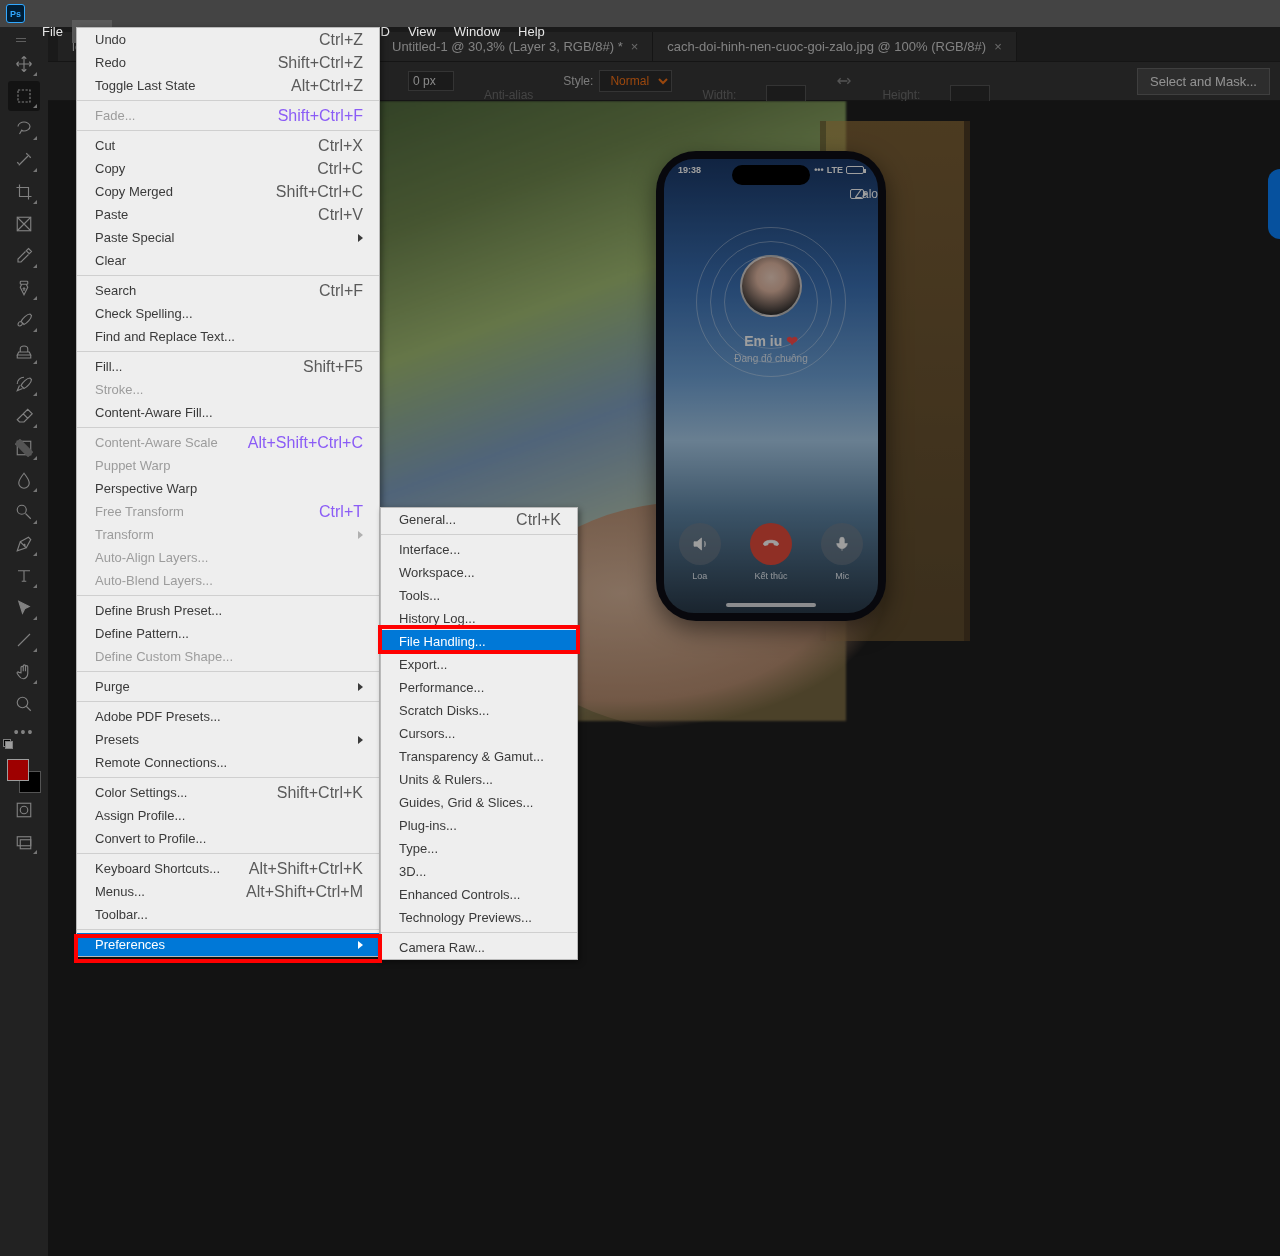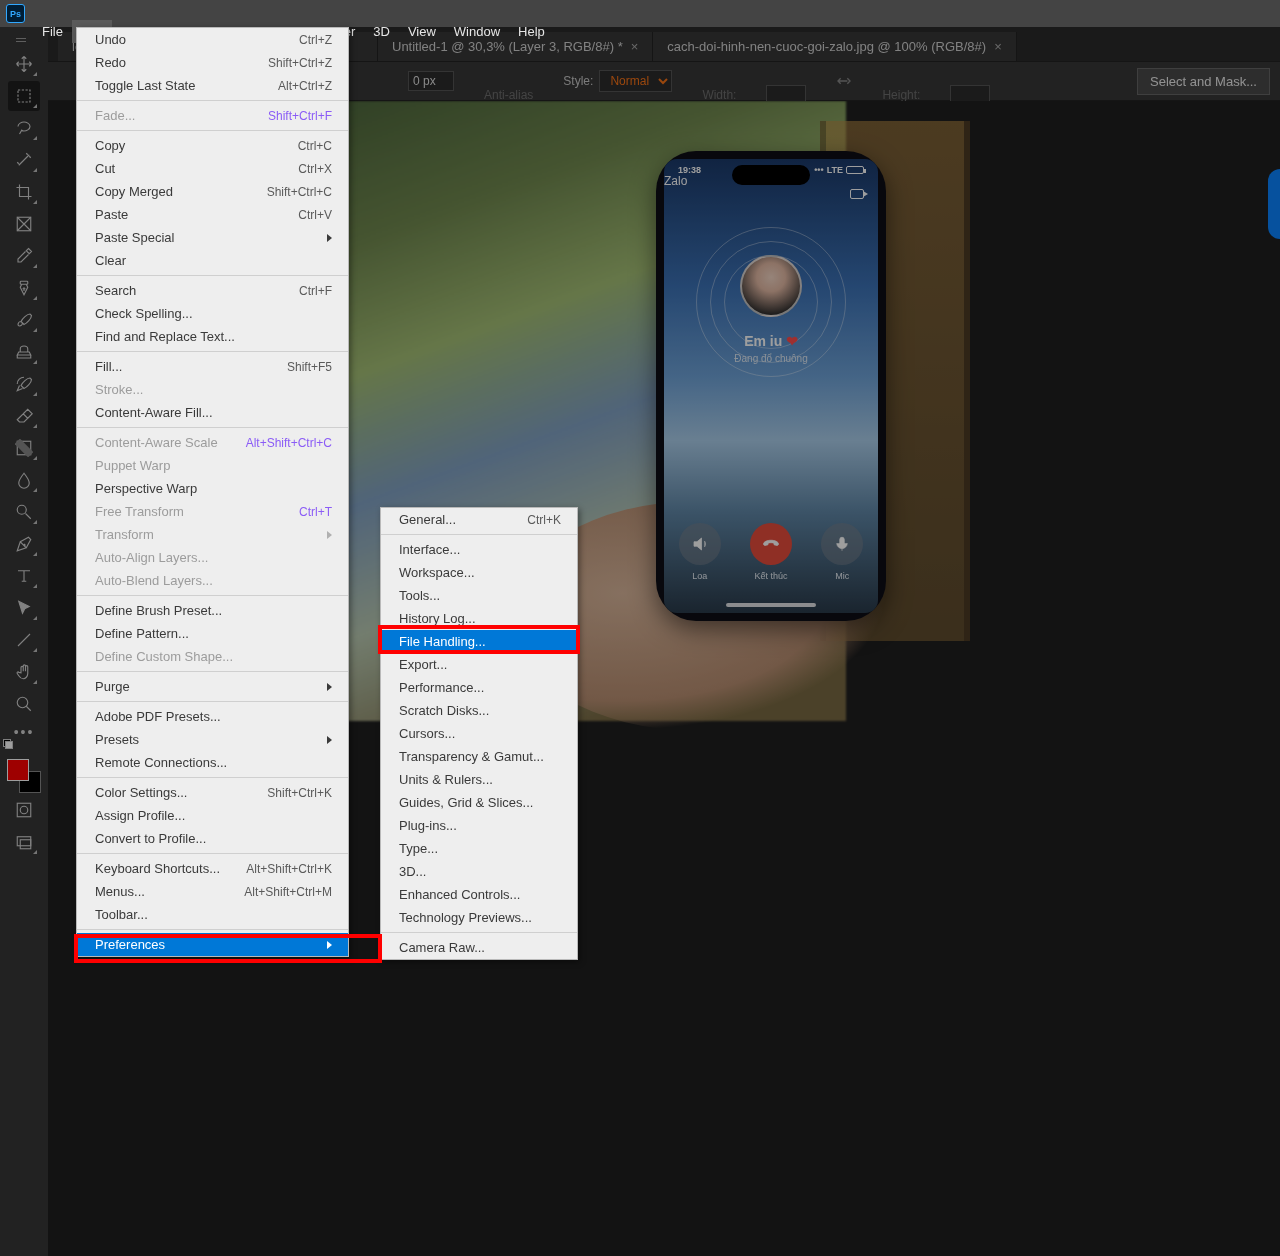--- a/index.html
+++ b/index.html
@@ -46,28 +46,28 @@
   .photo { position:absolute; left:98px; top:0; width:700px; height:620px;
            background:linear-gradient(160deg,#3d5a32 0%,#6f8a4a 25%,#a2c06e 40%,#7fa3c8 55%,#b9cbb0 70%,#7c6a3f 90%);
            filter:blur(1px) saturate(0.9);}
   .window-left { position:absolute; left:98px; top:0; width:130px; height:520px;
                  background:linear-gradient(#8a6b39,#735a34); opacity:.65;}
   .window-right { position:absolute; right:310px; top:20px; width:150px; height:520px;
                   background:linear-gradient(#b88a45,#8a6a38); opacity:.6; border-left:6px solid #6a4e28; border-right:6px solid #6a4e28;}
   .hand { position:absolute; left:460px; top:400px; width:380px; height:230px;
           background:radial-gradient(ellipse at 30% 40%, #d8b59a 0%, #b98f72 55%, rgba(0,0,0,0) 70%); border-radius:50%;}
   .phone { position:absolute; left:608px; top:50px; width:230px; height:470px; background:#0e0e16; border-radius:40px; padding:8px; box-shadow:0 8px 24px rgba(0,0,0,0.5);}
-  .phone-inner { width:100%; height:100%; border-radius:13px; overflow:hidden; position:relative;
+  .phone-inner { width:100%; height:100%; border-radius:30px; overflow:hidden; position:relative;
                  background:linear-gradient(180deg,#1b3a6a 0%,#3c72b6 28%,#6fa3d8 48%,#aacdea 62%,#5f86a6 78%,#2a3b4b 100%);}
   .notch { position:absolute; top:6px; left:50%; transform:translateX(-50%); width:78px; height:20px; background:#000; border-radius:12px; }
   .statusbar { position:absolute; top:6px; left:0; right:0; display:flex; justify-content:space-between; padding:0 14px; font-size:9px; color:#fff; font-weight:600;}
   .statusbar .r { display:flex; gap:3px; align-items:center;}
   .statusbar .batt { width:18px; height:8px; border:1px solid #fff; border-radius:2px; position:relative;}
   .statusbar .batt::after { content:""; position:absolute; right:-3px; top:2px; width:2px; height:4px; background:#fff;}
-  .zalo-label { position:absolute; top:15px; width:100%; text-align:left; color:#fff; font-size:12px; font-weight:500;}
+  .zalo-label { position:absolute; top:28px; width:100%; text-align:right; color:#fff; font-size:12px; font-weight:500;}
   .cam-icon { position:absolute; top:30px; right:14px; width:14px; height:10px; border:1.5px solid #fff; border-radius:2px;}
   .cam-icon::after{content:"";position:absolute;right:-5px;top:1px;width:0;height:0;border-top:3px solid transparent;border-bottom:3px solid transparent;border-left:5px solid #fff;}
   .pulse { position:absolute; top:68px; left:50%; transform:translateX(-50%); width:150px; height:150px;}
   .pulse span{ position:absolute; inset:0; border:1px solid rgba(255,255,255,0.35); border-radius:50%;}
   .pulse span:nth-child(2){ inset:14px;}
   .pulse span:nth-child(3){ inset:28px;}
   .avatar { position:absolute; top:96px; left:50%; transform:translateX(-50%); width:62px; height:62px; border-radius:50%;
             background:radial-gradient(circle at 50% 35%, #f2d5c4 0%, #e3b9a4 30%, #2a2a2a 80%); border:2px solid rgba(255,255,255,0.7);}
   .caller-name { position:absolute; top:174px; width:100%; text-align:center; color:#fff; font-size:14px; font-weight:600;}
   .caller-name .heart{ color:#ff4d4d;}
@@ -78,28 +78,28 @@
   .cbtn.end .circle{ background:#e74c3c;}
   .cbtn .lbl{ font-size:9px; color:#e8eef5;}
   .cbtn svg{ width:18px; height:18px; stroke:#fff; fill:#fff;}
   .home-ind { position:absolute; bottom:6px; left:50%; transform:translateX(-50%); width:90px; height:4px; background:#fff; border-radius:3px; opacity:.85;}
   .blue-edge { position:absolute; right:0; top:68px; width:12px; height:70px; background:#0a84ff; border-top-left-radius:12px; border-bottom-left-radius:12px;}
 
   
   .menu { position:absolute; background:#eeeeee; color:#3a3a3a; font-size:13px; box-shadow:2px 2px 6px rgba(0,0,0,0.4); z-index:100; border:1px solid #b9b9b9;}
   .menu .row { display:flex; justify-content:space-between; align-items:center; padding:3px 16px 3px 18px; height:23px; cursor:default; }
   .menu .row.disabled { color:#9c9c9c; }
-  .menu .row .sc { color:#5a5a5a; font-size:12px; padding-left:24px;}
+  .menu .row .sc { color:#5a5a5a; font-size:16px; padding-left:24px;}
   .menu .row.disabled .sc { color:#8b5cf6;}
   .menu .row .arrow{ width:0;height:0;border-top:4px solid transparent;border-bottom:4px solid transparent;border-left:5px solid #3a3a3a;}
   .menu .row.disabled .arrow{ border-left-color:#b0b0b0;}
   .menu hr { border:none; border-top:1px solid #cfcfcf; margin:3px 0;}
   .menu .row.hilite { background:#0078d7; color:#fff;}
   .menu .row.hilite .arrow{ border-left-color:#fff;}
-  .edit-menu { left:76px; top:27px; width:273px;}
+  .edit-menu { left:76px; top:27px; width:304px;}
   .pref-menu { left:380px; top:507px; width:198px;}
   .annot { position:absolute; border:4px solid #ff0000; z-index:110; pointer-events:none;}
   .annot.a1 { left:74px; top:934px; width:308px; height:29px;}
   .annot.a2 { left:378px; top:625px; width:202px; height:29px;}
 </style>
 </head>
 <body>
 
 <div class="menubar">
   <div class="ps-logo">Ps</div>
@@ -387,26 +387,26 @@
       <span>Toggle Last State</span>
       <span class="sc">Alt+Ctrl+Z</span>
     </div>
     <hr>
     <div class="row disabled">
       <span>Fade...</span>
       <span class="sc">Shift+Ctrl+F</span>
     </div>
     <hr>
     <div class="row">
+      <span>Cut</span>
+      <span class="sc">Ctrl+X</span>
+    </div>
+    <div class="row">
       <span>Copy</span>
       <span class="sc">Ctrl+C</span>
-    </div>
-    <div class="row">
-      <span>Cut</span>
-      <span class="sc">Ctrl+X</span>
     </div>
     <div class="row">
       <span>Copy Merged</span>
       <span class="sc">Shift+Ctrl+C</span>
     </div>
     <div class="row">
       <span>Paste</span>
       <span class="sc">Ctrl+V</span>
     </div>
     <div class="row">

